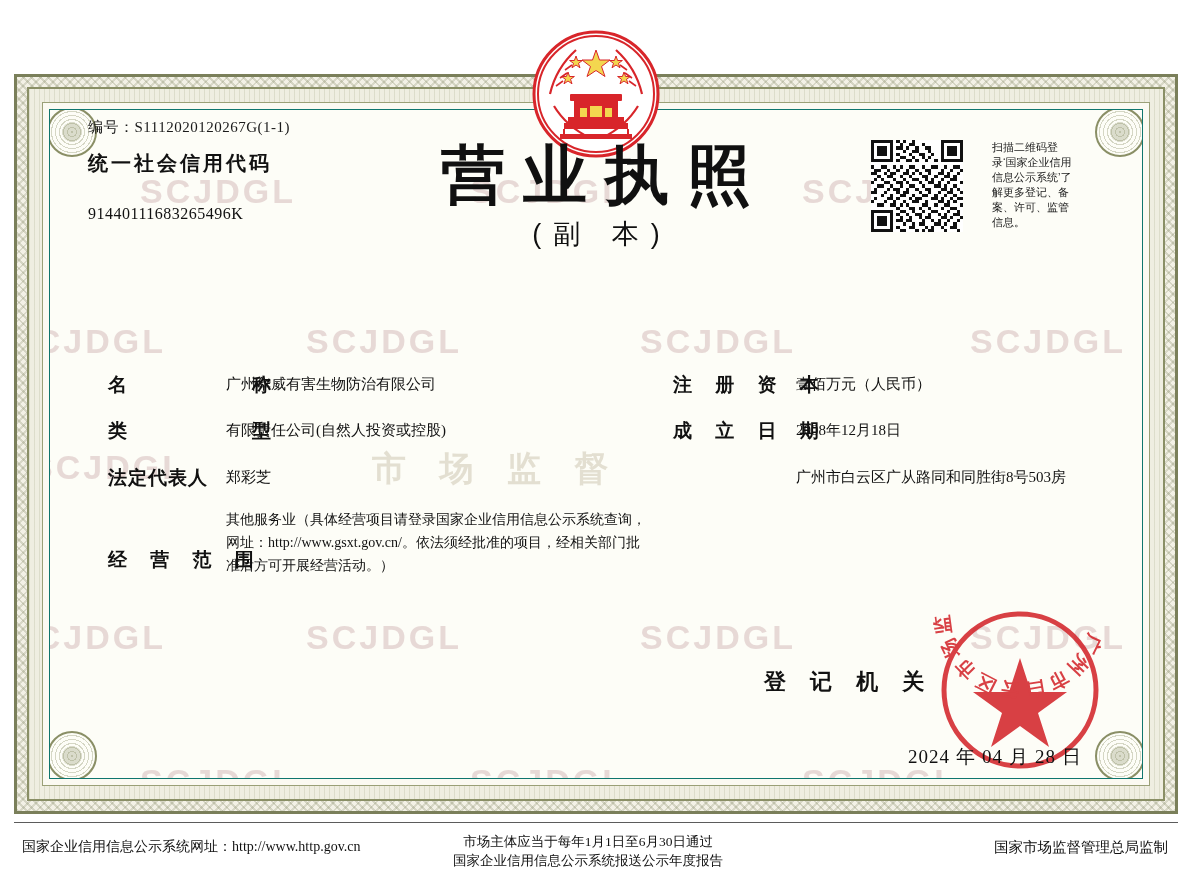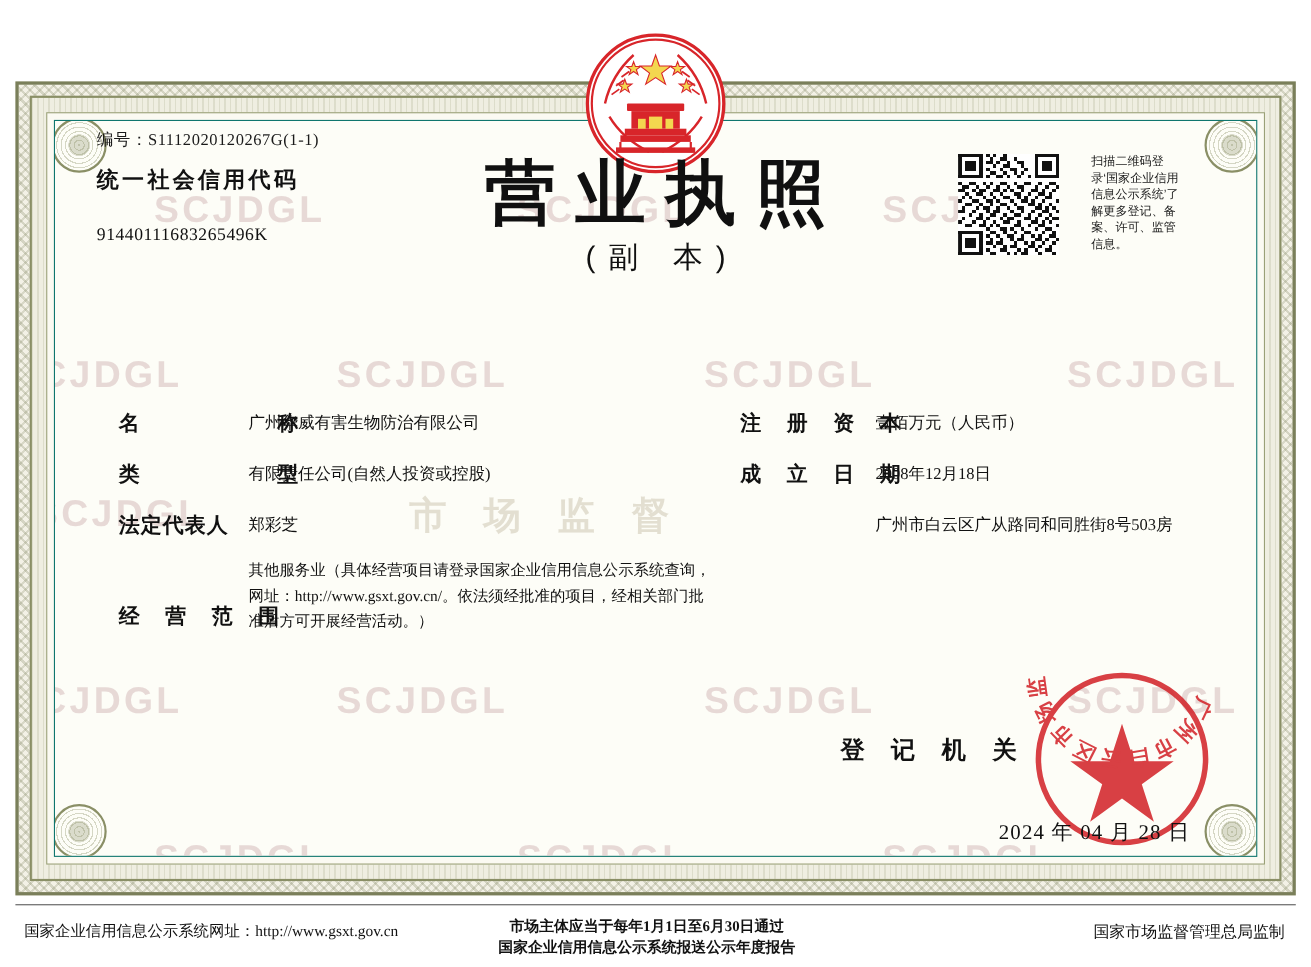--- a/index.html
+++ b/index.html
@@ -274,21 +274,20 @@
   }
   .footer-center {
     position: absolute;
     left: 0;
     right: 16px;
     top: 832px;
     text-align: center;
     font-size: 13.5px;
     line-height: 19px;
     color: #111;
-    font-weight: bold;
   }
   .footer-right {
     position: absolute;
     right: 24px;
     top: 838px;
     font-size: 14.5px;
     color: #111;
   }
 </style>
 </head>
@@ -634,21 +633,21 @@
       </text>
     </svg>
   </div>
 
   <div class="date-line">
     <span>2024</span><span>年</span><span>04</span><span>月</span><span>28</span><span>日</span>
   </div>
 
   <div class="footer-line"></div>
   <div class="footer-left">
-    <span>国家企业信用信息公示系统网址：</span><span class="url">http://www.gsxt.gov.cn</span>
+    <span>国家企业信用信息公示系统网址：</span><span class="url">http://www.http.gov.cn</span>
   </div>
   <div class="footer-center">
     <div>市场主体应当于每年1月1日至6月30日通过</div>
     <div>国家企业信用信息公示系统报送公示年度报告</div>
   </div>
   <div class="footer-right">国家市场监督管理总局监制</div>
 
 </div>
 
 </body></html>

